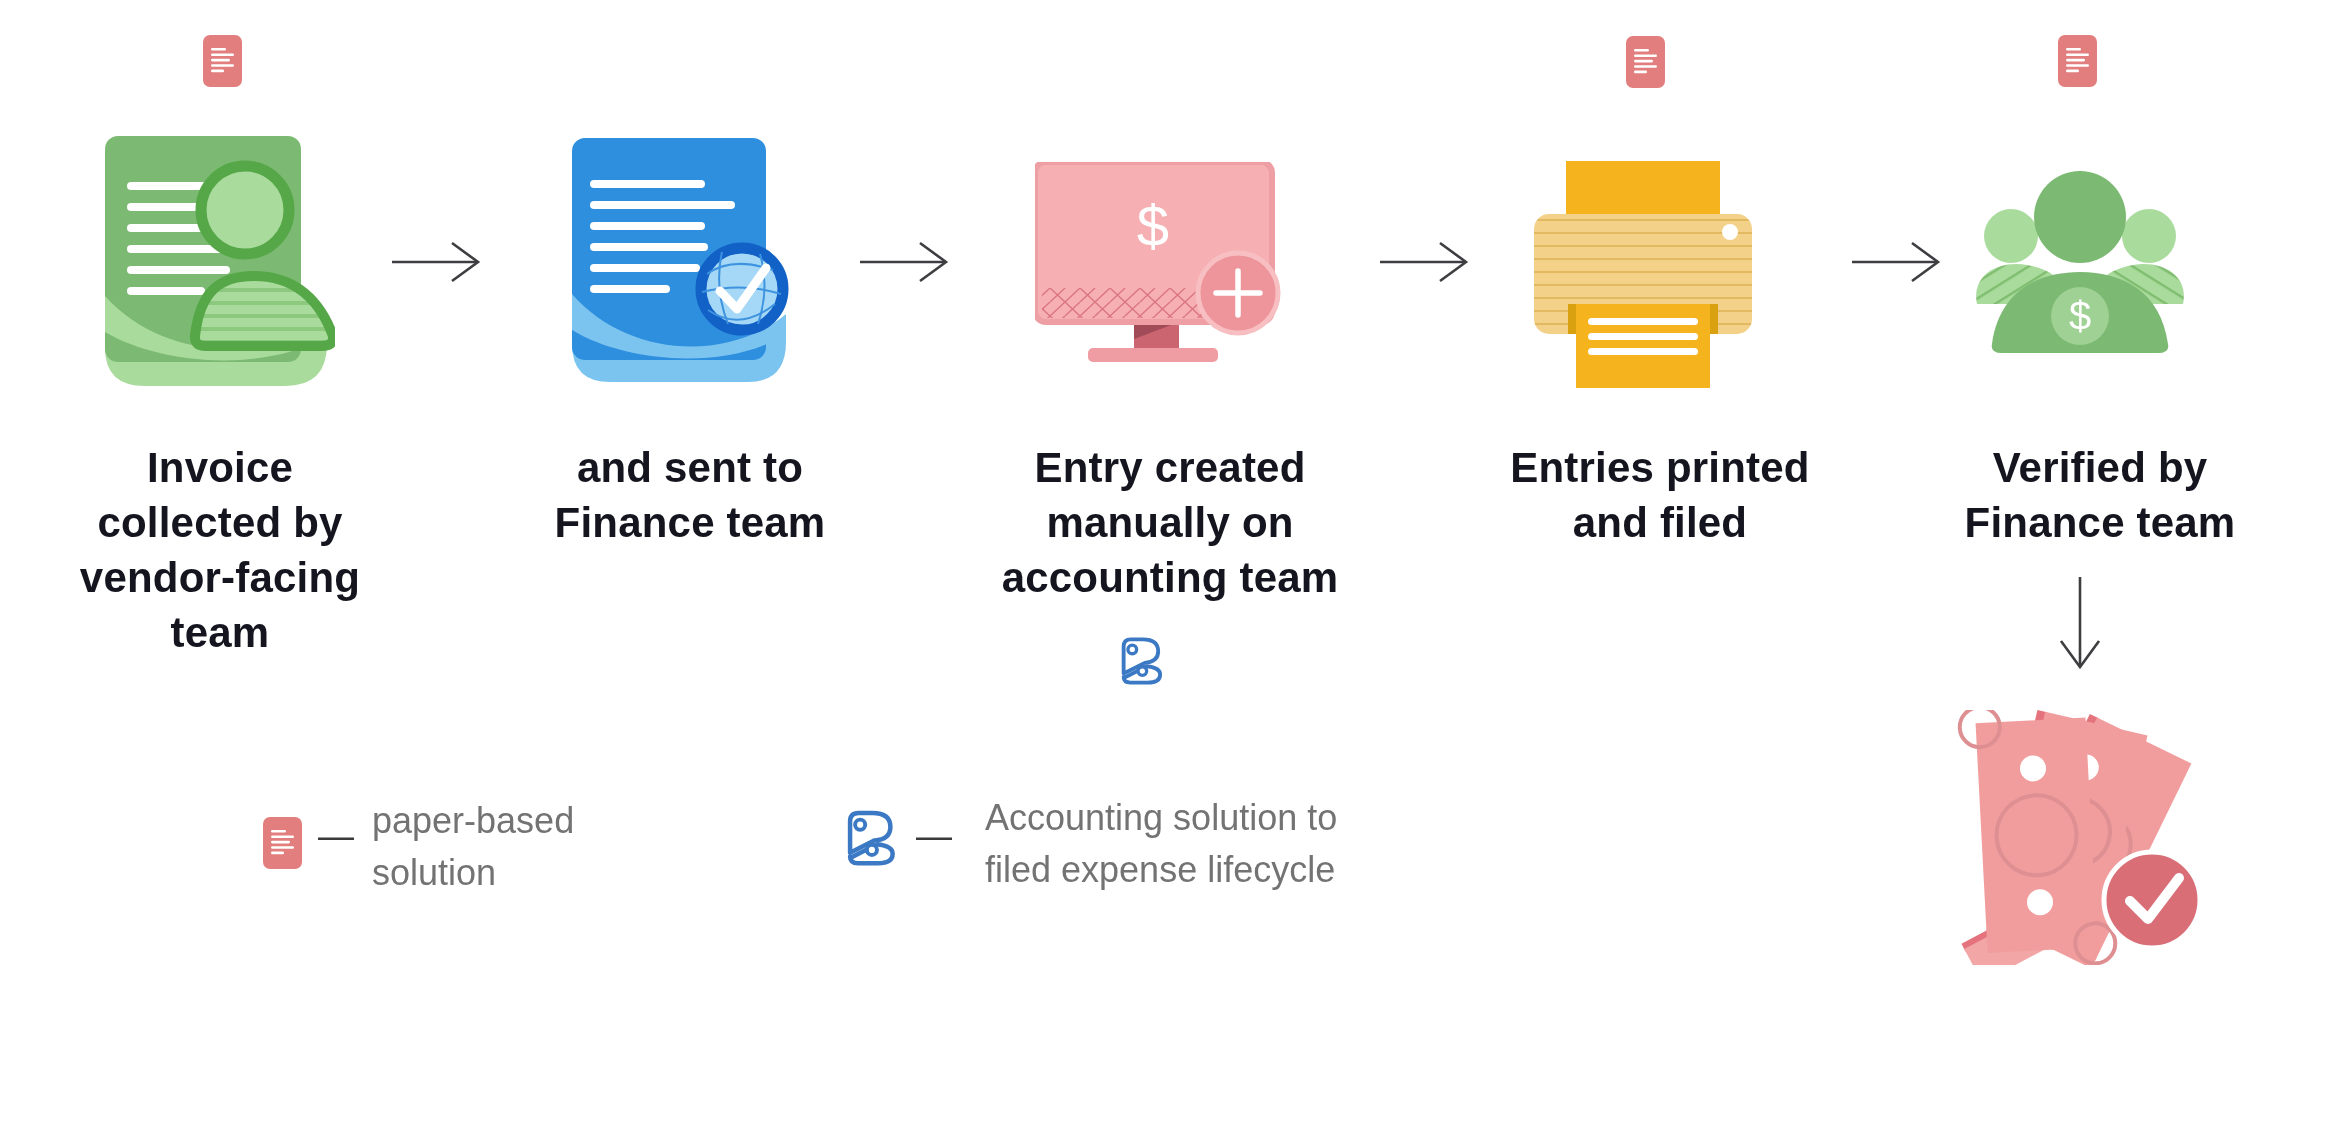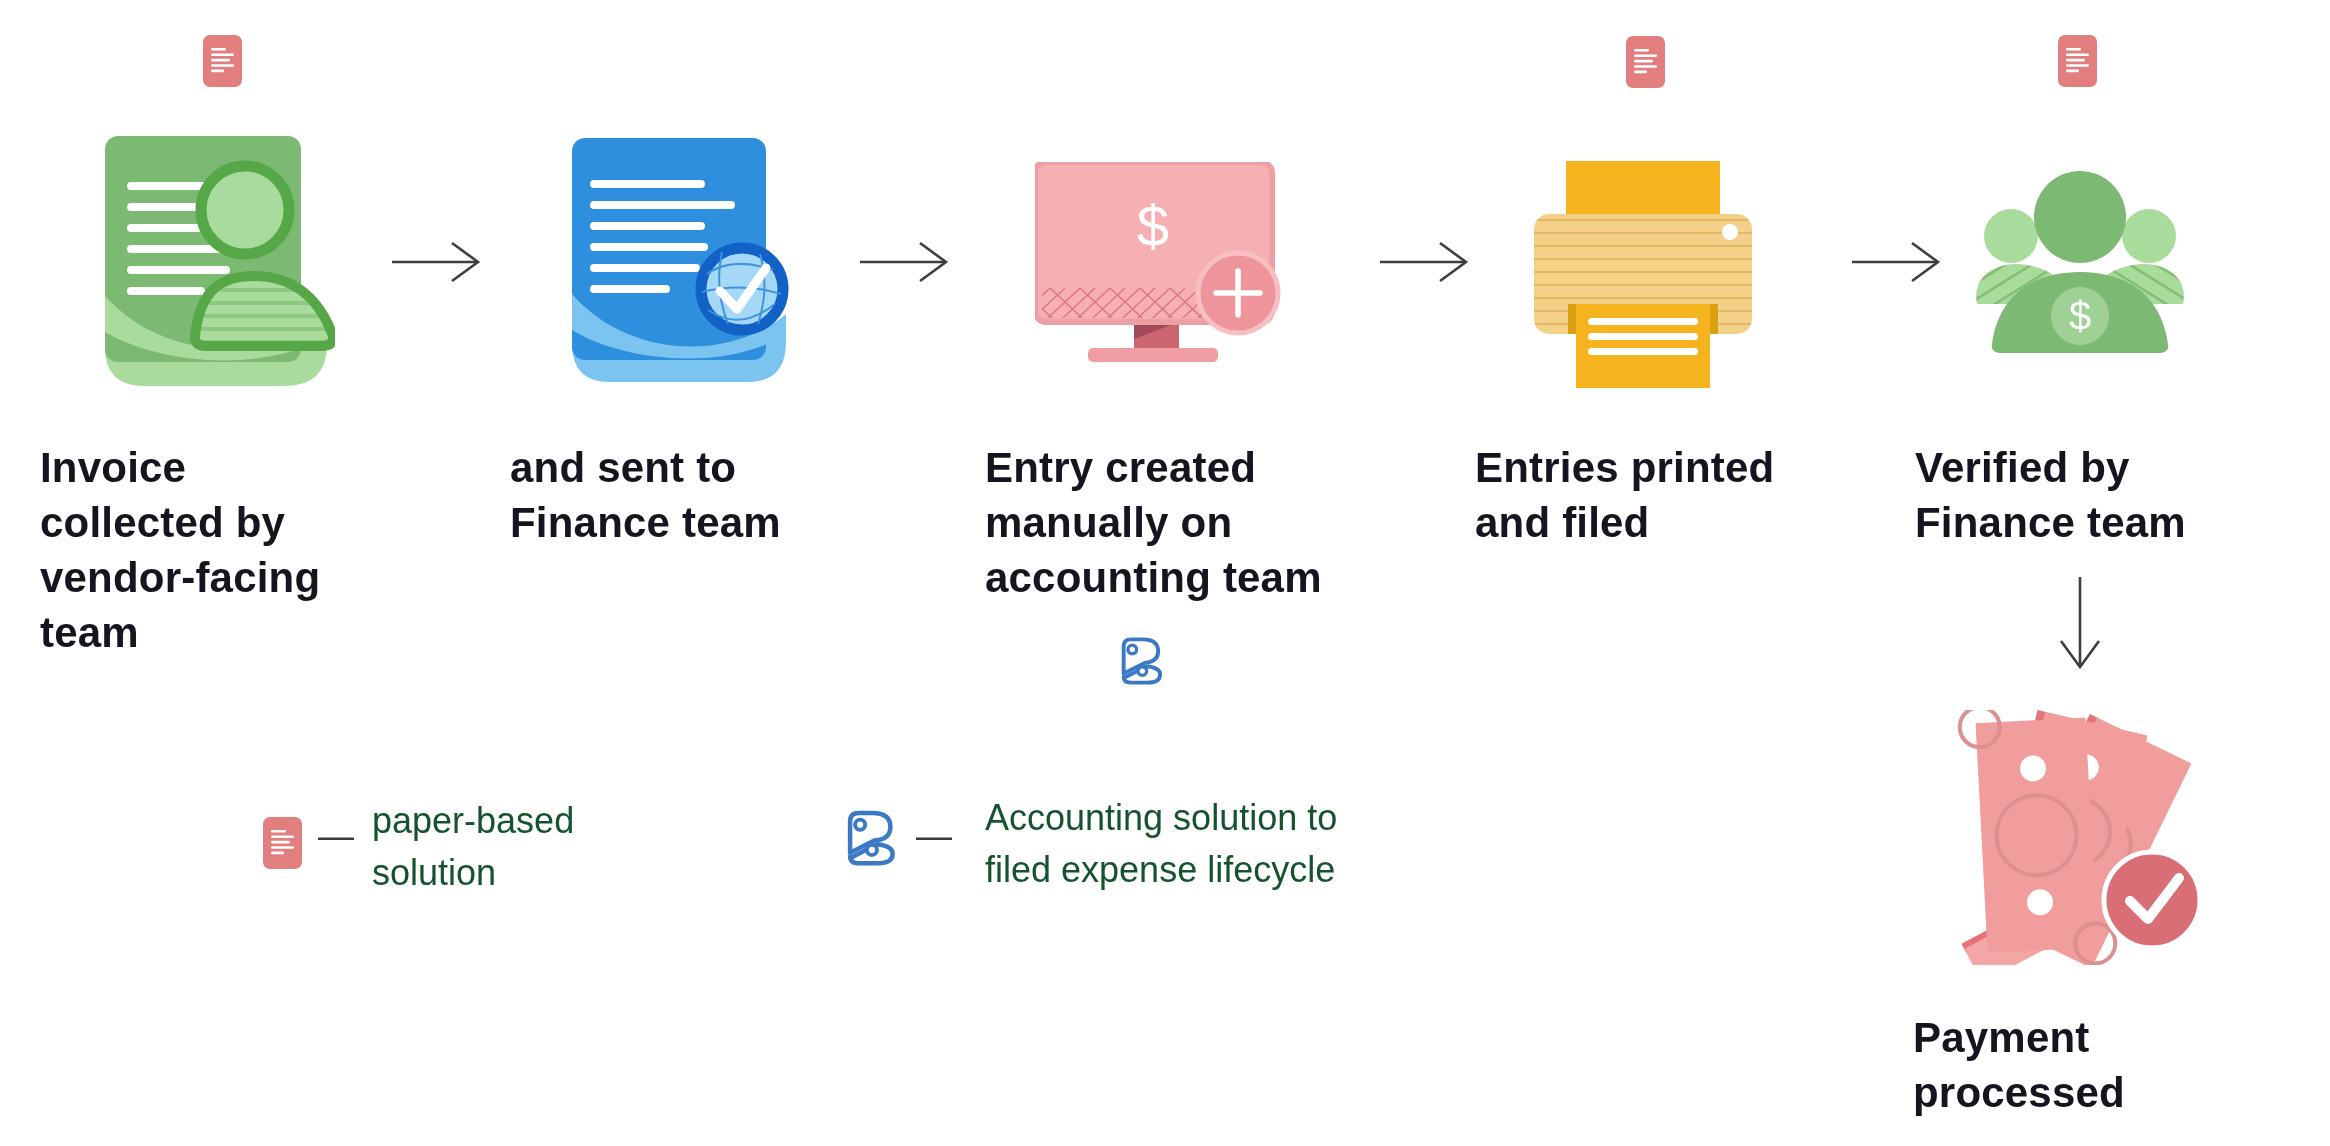--- a/index.html
+++ b/index.html
@@ -2,27 +2,27 @@
 <html><head>
 <meta charset="utf-8">
 <style>
   html,body{margin:0;padding:0;background:#ffffff;}
   .canvas{
     position:relative;width:2330px;height:1146px;background:#ffffff;
     font-family:"Liberation Sans", sans-serif;color:#15151F;overflow:hidden;
   }
   .abs{position:absolute;}
   .step-label{
-    position:absolute;font-weight:700;font-size:42px;
+    position:absolute;text-align:center;font-weight:700;font-size:42px;
     line-height:55px;color:#15151F;letter-spacing:0.2px;
   }
   .step-label span{display:block;}
   .legend-label{
     position:absolute;text-align:left;font-weight:400;font-size:36px;
-    line-height:52px;color:#14532d;
+    line-height:52px;color:#737373;
   }
   .legend-label span{display:block;}
   .legend-dash{
     position:absolute;font-size:36px;color:#3A3A3A;font-weight:400;line-height:36px;
   }
   svg{display:block;}
 </style>
 </head>
 <body>
 
@@ -251,24 +251,20 @@
       <circle cx="36" cy="14" r="20" fill="none" stroke="#DE8F92" stroke-width="4"></circle>
       <circle cx="140" cy="236" r="20" fill="none" stroke="#DE8F92" stroke-width="4"></circle>
     </g>
 
     <g>
       <circle cx="197" cy="190" r="48" fill="#D96E77" stroke="#ffffff" stroke-width="5"></circle>
       <path d="M175 191 L193 209 L224 168" fill="none" stroke="#ffffff" stroke-width="10" stroke-linecap="round" stroke-linejoin="round"></path>
     </g>
   </svg>
 
-  <div class="step-label" style="left:1913px;top:1010px;width:340px">
-    <span>Payment</span>
-    <span>processed</span>
-  </div>
 
   <svg class="abs" style="left:263px;top:817px" width="39" height="52" viewBox="0 0 39 52">
     <rect x="0" y="0" width="39" height="52" rx="7" fill="#E27E7E"></rect>
     <g fill="#ffffff">
       <rect x="8" y="13" width="15" height="2.6" rx="1.3"></rect>
       <rect x="8" y="18.4" width="23" height="2.6" rx="1.3"></rect>
       <rect x="8" y="23.8" width="19" height="2.6" rx="1.3"></rect>
       <rect x="8" y="29.2" width="23" height="2.6" rx="1.3"></rect>
       <rect x="8" y="34.6" width="13" height="2.6" rx="1.3"></rect>
     </g>

